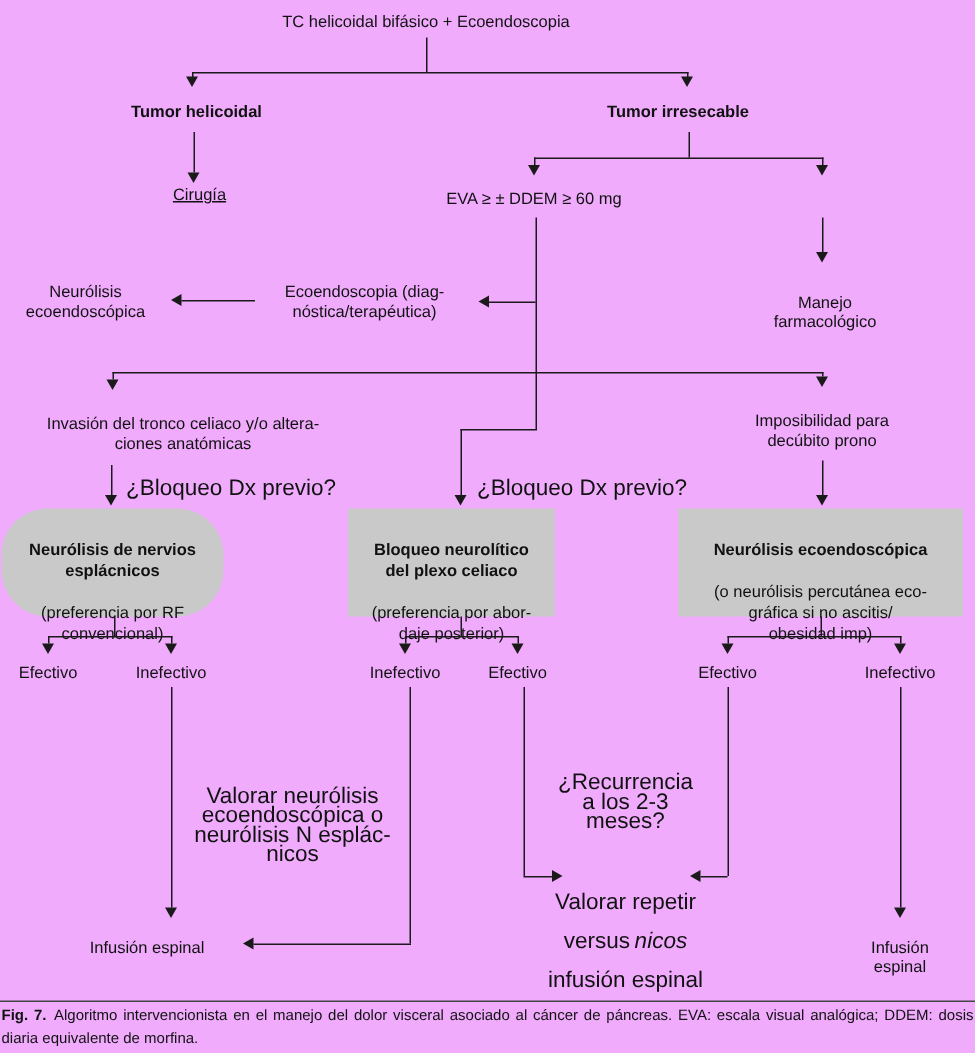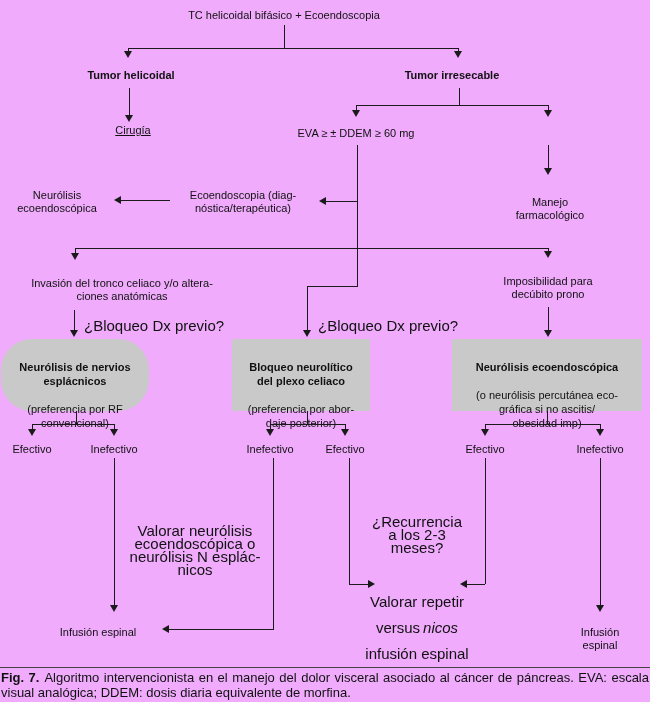--- a/index.html
+++ b/index.html
@@ -18,21 +18,21 @@
         border-top:7px solid #1a1a1a;}
   .arrl{position:absolute;width:0;height:0;
         border-top:4px solid transparent;border-bottom:4px solid transparent;
         border-right:7px solid #1a1a1a;}
   .arrr{position:absolute;width:0;height:0;
         border-top:4px solid transparent;border-bottom:4px solid transparent;
         border-left:7px solid #1a1a1a;}
   .gbox{position:absolute;background:#c9c9c9;text-align:center;font-size:11px;
         line-height:14px;padding-top:7px;white-space:pre-line;box-sizing:border-box;height:72px;}
   .rule{position:absolute;height:1px;background:#444;}
-  .caption{position:absolute;left:1px;top:671px;width:648px;font-size:13px;
+  .caption{position:absolute;left:1px;top:671px;width:648px;font-size:10px;
            line-height:14.5px;text-align:justify;}
   .cap-label{font-weight:bold;margin-right:5px;}
 </style>
 </head>
 <body>
 
 <div class="canvas">
 
   <div class="txt" style="left:284px;top:9px;">TC helicoidal bifásico + Ecoendoscopia</div>
   <div class="v" style="left:284px;top:25px;height:23px;"></div>

